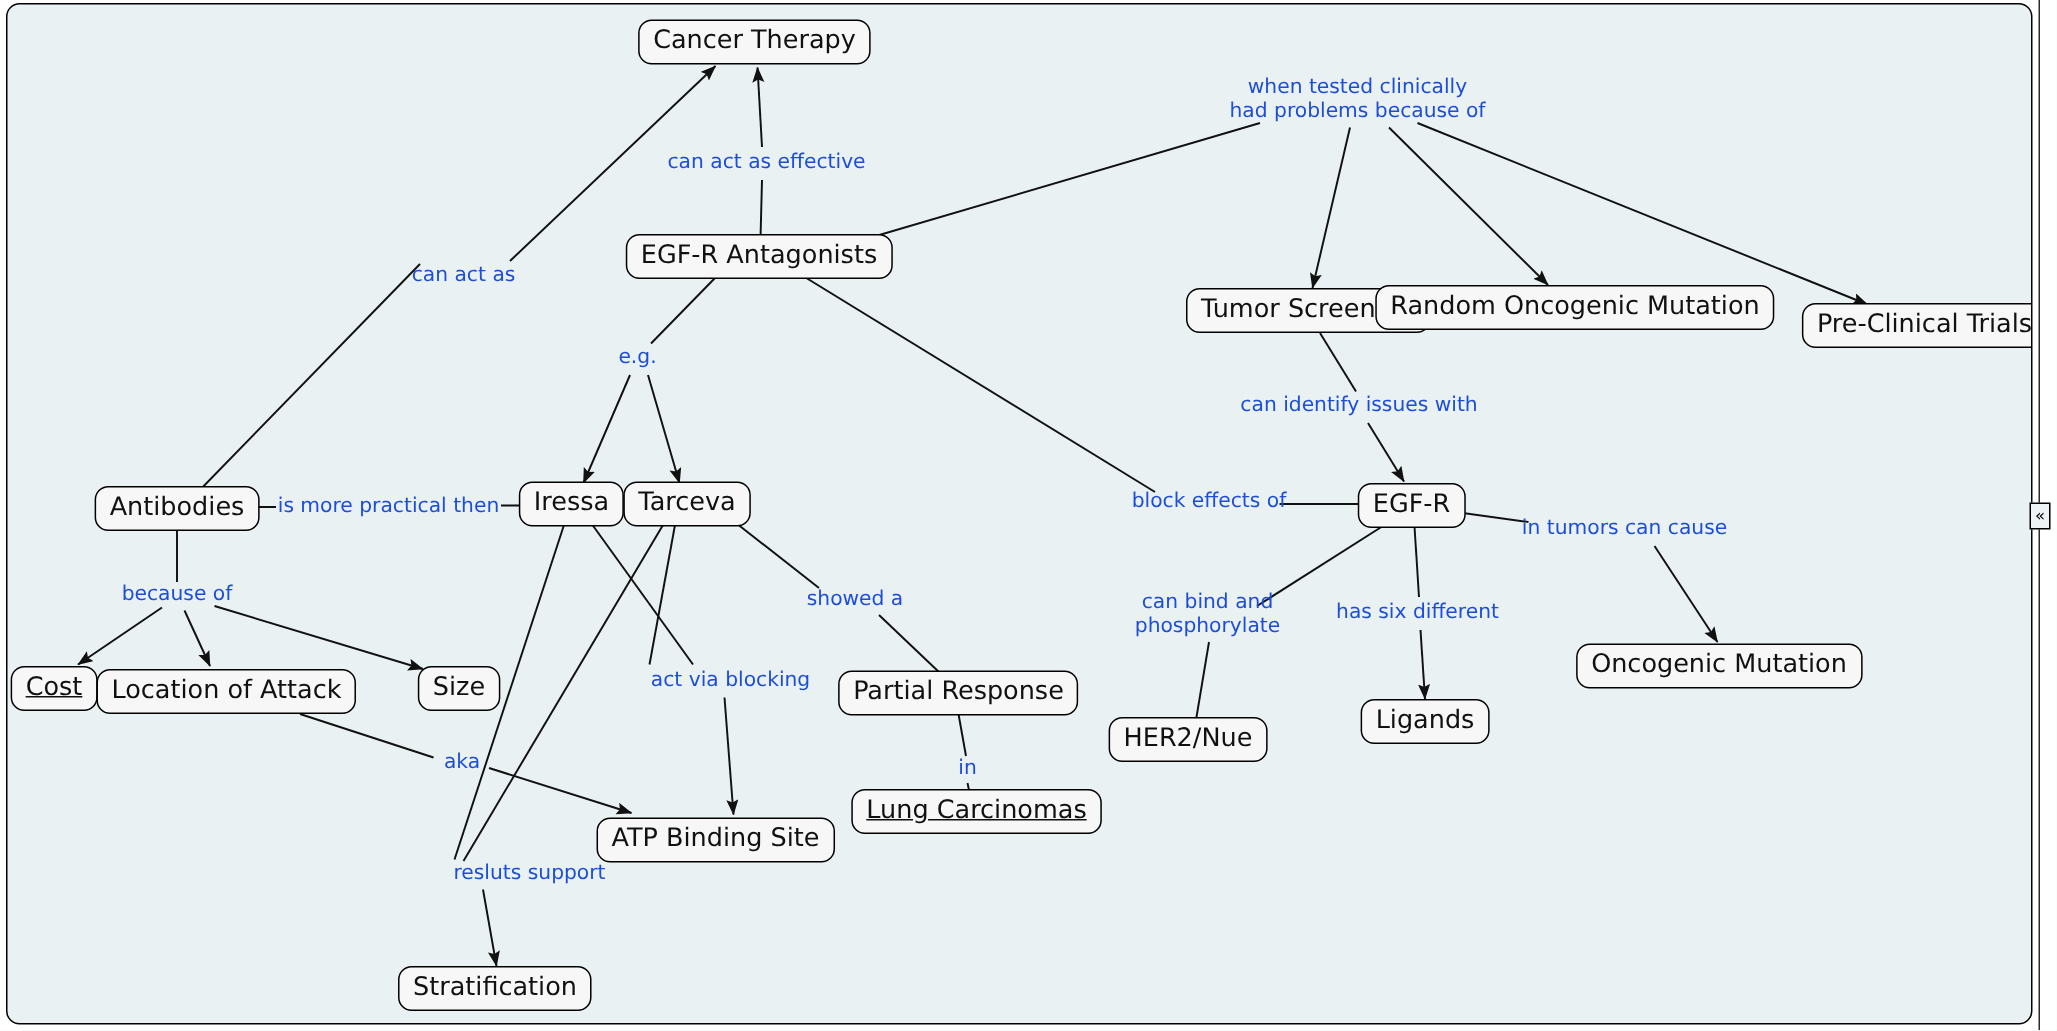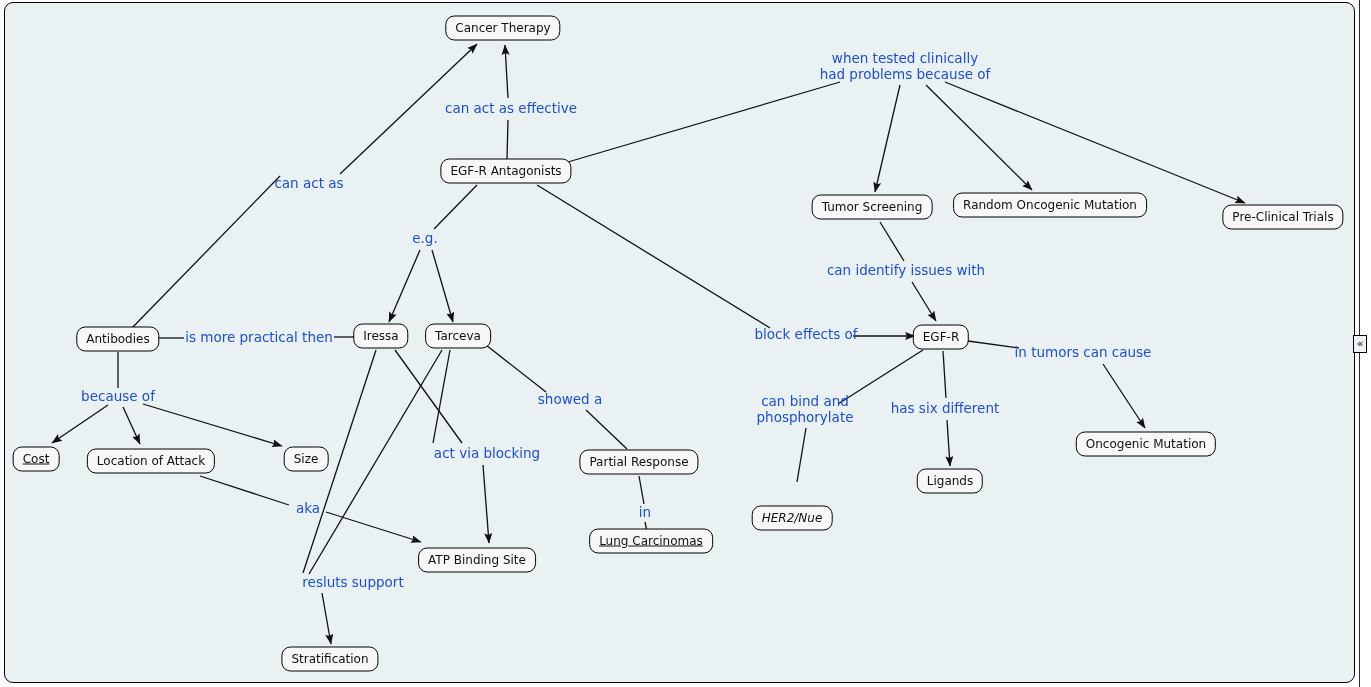--- a/index.html
+++ b/index.html
@@ -34,21 +34,21 @@
     top: 0;
     width: 1351px;
     height: 681px;
     pointer-events: none;
   }
   .node {
     position: absolute;
     background: #f7f7f7;
     border: 1.4px solid #000000;
     border-radius: 9px;
-    font-size: 12px;
+    font-size: 17px;
     color: #111111;
     line-height: 1;
     padding: 5px 9px 6px 9px;
     white-space: nowrap;
     box-sizing: border-box;
     transform: translate(-50%, -50%);
     text-align: center;
   }
   .link-label {
     position: absolute;
@@ -147,21 +147,21 @@
         <div class="node" style="left: 146px; top: 458px;">Location of Attack</div>
         <div class="node" style="left: 301px; top: 456px;">Size</div>
         <div class="node" style="left: 472px; top: 557px;">ATP Binding Site</div>
         <div class="node" style="left: 325px; top: 656px;">Stratification</div>
         <div class="node" style="left: 634px; top: 459px;">Partial Response</div>
         <div class="node" style="left: 646px; top: 538px; text-decoration: underline;">Lung Carcinomas</div>
         <div class="node" style="left: 867px; top: 204px;">Tumor Screening</div>
         <div class="node" style="left: 1045px; top: 202px;">Random Oncogenic Mutation</div>
         <div class="node" style="left: 1278px; top: 214px;">Pre-Clinical Trials</div>
         <div class="node" style="left: 936px; top: 334px;">EGF-R</div>
-        <div class="node" style="left: 787px; top: 515px; font-style: italic;">HER2/Nue</div>
+        <div class="node" style="left: 787px; top: 490px;">HER2/Nue</div>
         <div class="node" style="left: 945px; top: 478px;">Ligands</div>
         <div class="node" style="left: 1141px; top: 441px;">Oncogenic Mutation</div>
       </div>
     <div id="labels-group">
         <div class="link-label" style="left: 506px; top: 106px;">can act as effective</div>
         <div class="link-label" style="left: 304px; top: 181px;">can act as</div>
         <div class="link-label" style="left: 900px; top: 64px;">when tested clinically
 had problems because of</div>
         <div class="link-label" style="left: 420px; top: 236px;">e.g.</div>
         <div class="link-label" style="left: 254px; top: 335px;">is more practical then</div>

